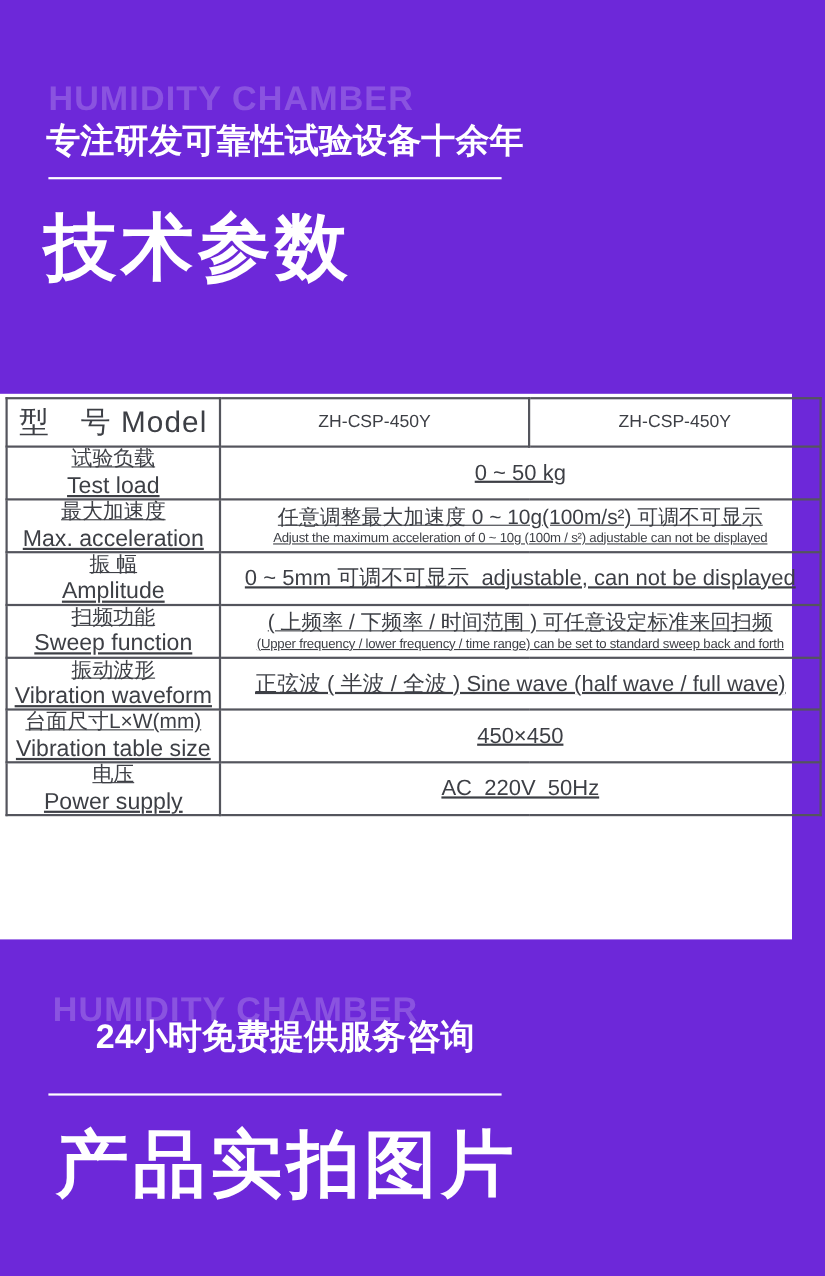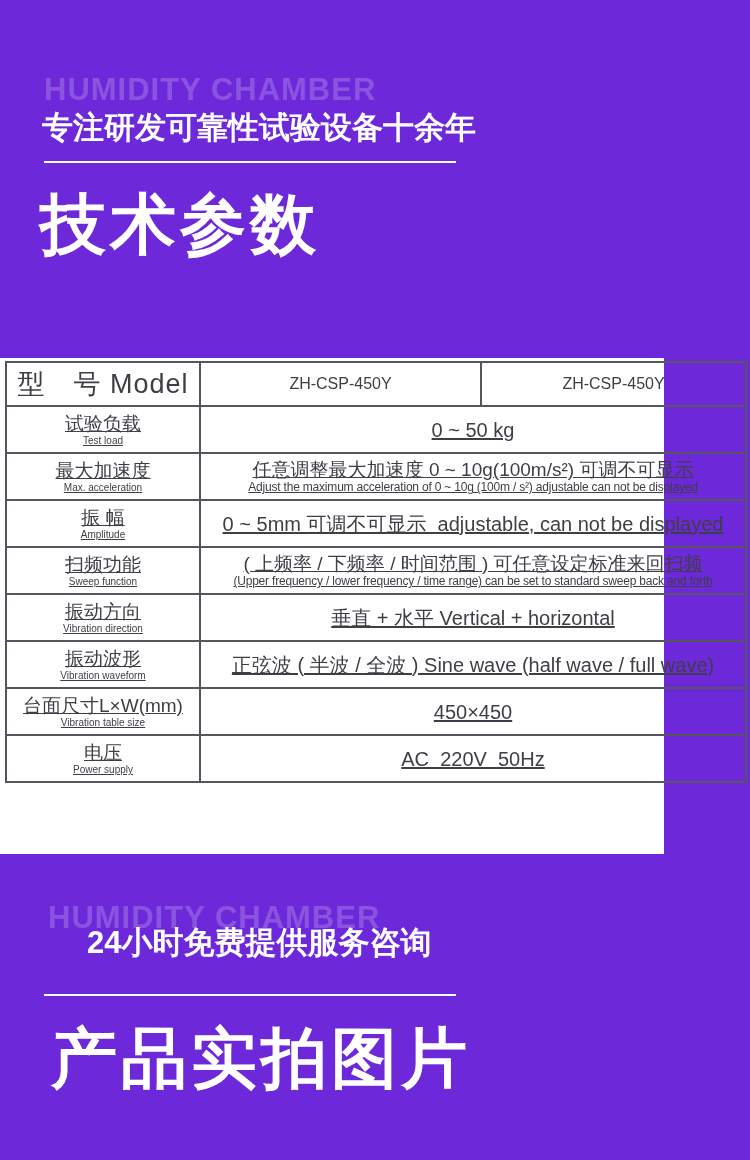--- a/index.html
+++ b/index.html
@@ -29,37 +29,37 @@
     font-size:66px; font-weight:900; letter-spacing:4px;
     color:#ffffff; white-space:nowrap;
   }
   .hero-bottom .watermark { left:48px; top:46px; }
   .hero-bottom .tagline   { left:87px; top:68px; }
   .hero-bottom .rule      { left:44px; top:140px; }
   .hero-bottom .big-title { left:40px; top:160px;margin-left:11px; }
 
   
   .table-band {
-    width:664px; height:496px; background:#ffffff;
+    width:720px; height:496px; background:#ffffff;
     padding:3px 5px 0 5px;
   }
   table.spec {
     width:740px; border-collapse:collapse; table-layout:fixed;
   }
   table.spec td {
     border:2px solid #54555d;
     text-align:center; vertical-align:middle;
     color:#3d3f45; padding:0 2px;
   }
   .model-row td { height:44px; }
   .model-lab { font-size:27px; letter-spacing:1px; }
   .model-val { font-size:16px; }
   .spec-row td { height:47px;text-decoration:underline; }
   .lab .zh { font-size:19px; line-height:1.2; }
-  .lab .en { font-size:10px; line-height:1.1; }
+  .lab .en { font-size:21px; line-height:1.1; }
   .val .vone { font-size:20px; line-height:1.2; white-space:pre-wrap; }
   .val .vzh  { font-size:19px; line-height:1.25; white-space:pre-wrap; }
   .val .ven  { font-size:12px; letter-spacing:-0.2px; line-height:1.15; white-space:nowrap; }
 </style>
 </head>
 <body>
 
 <div class="page">
 
   <section class="hero hero-top">
@@ -119,29 +119,20 @@
           <td class="lab">
             <div class="zh">扫频功能</div>
             <div class="en">Sweep function</div>
           </td>
           <td class="val" colspan="2">
             <div class="vzh">( 上频率 / 下频率 / 时间范围 ) 可任意设定标准来回扫频</div>
             <div class="ven">(Upper frequency / lower frequency / time range) can be set to standard sweep back and forth</div>
           </td>
         </tr>
 
-        <tr class="spec-row">
-          <td class="lab">
-            <div class="zh">振动方向</div>
-            <div class="en">Vibration direction</div>
-          </td>
-          <td class="val" colspan="2">
-            <div class="vone">垂直 + 水平 Vertical + horizontal</div>
-          </td>
-        </tr>
 
         <tr class="spec-row">
           <td class="lab">
             <div class="zh">振动波形</div>
             <div class="en">Vibration waveform</div>
           </td>
           <td class="val" colspan="2">
             <div class="vone">正弦波 ( 半波 / 全波 ) Sine wave (half wave / full wave)</div>
           </td>
         </tr>

